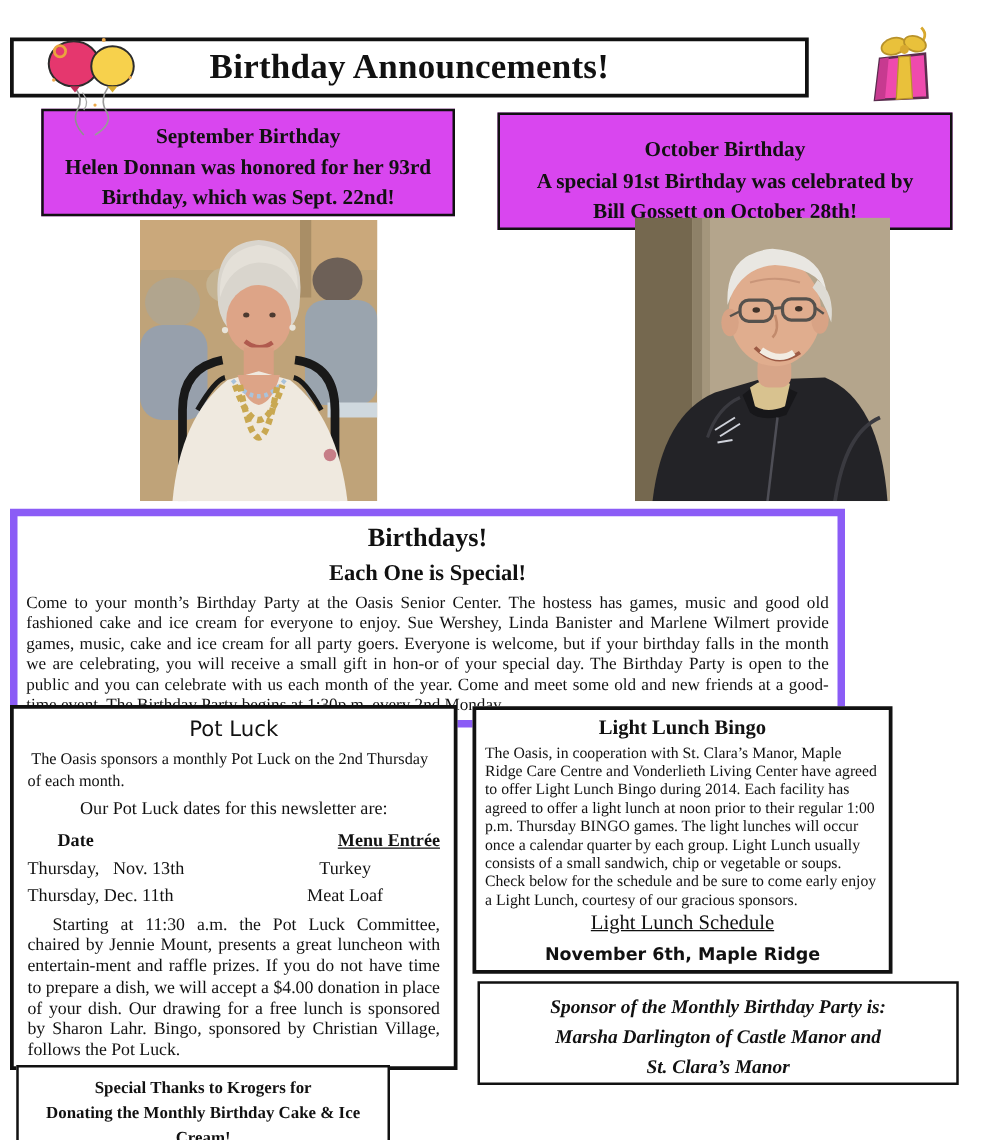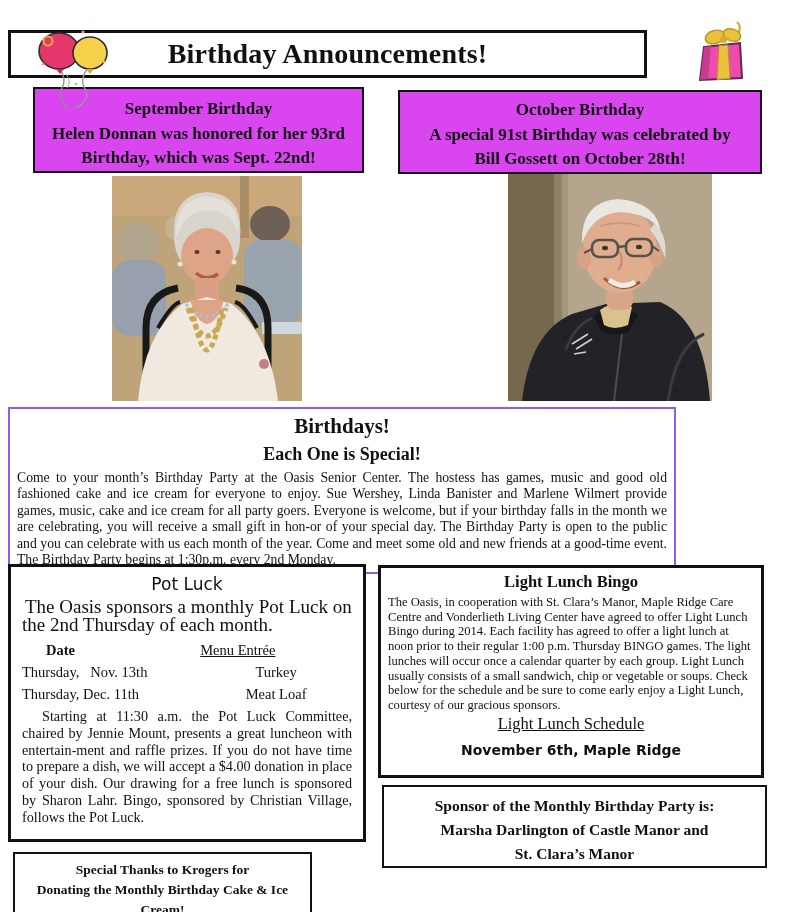--- a/index.html
+++ b/index.html
@@ -13,70 +13,70 @@
     border:3px solid #111; background:#fff; display:flex; align-items:center; justify-content:center; }
   .header-title { font-size:28px; font-weight:bold; letter-spacing:0.2px; }
   .balloons { position:absolute; left:36px; top:28px; width:74px; height:82px; z-index:3; }
   .gift { position:absolute; left:690px; top:21px; width:62px; height:62px; z-index:3; }
 
   
   .ann-box { position:absolute; border:2px solid #111; background:#d946ef; text-align:center;
     font-weight:bold; font-size:17px; }
   .ann-box .ln { line-height:24.5px; }
   .sep-box { left:33px; top:87px; width:331px; min-height:84px; padding-top:8px; }
-  .oct-box { left:398px; top:90px; width:364px; min-height:71px; padding-top:6px; }
+  .oct-box { left:398px; top:90px; width:364px; min-height:71px; padding-top:16px; }
 
   
   .photo { position:absolute; overflow:hidden; }
   .photo-left  { left:112px; top:176px; width:190px; height:225px; }
   .photo-right { left:508px; top:174px; width:204px; height:227px; }
   .photo svg { display:block; width:100%; height:100%; }
 
   
   .birthdays-box { position:absolute; left:8px; top:407px; width:668px; min-height:148px;
-    border:2px solid #8b5cf6; background:#fff; padding:3px 7px 4px 7px; }
+    border:6px solid #8b5cf6; background:#fff; padding:3px 7px 4px 7px; }
   .birthdays-title { text-align:center; font-weight:bold; font-size:21px; line-height:25px; margin-top:2px; }
   .birthdays-sub { text-align:center; font-weight:bold; font-size:18px; line-height:22px; margin-top:4px; }
   .birthdays-body { font-size:13.7px; line-height:16.4px; text-align:justify; margin-top:5px; }
 
   
   .potluck-box { position:absolute; left:8px; top:564px; width:358px; min-height:278px;
     border:3px solid #111; background:#fff; padding:4px 11px 4px 11px; }
   .potluck-title { text-align:center; font-weight:normal; font-size:17px; line-height:22px;
     font-family:"DejaVu Sans", sans-serif; margin-top:2px; }
-  .potluck-intro { font-size:19px; line-height:17.5px; margin-top:3px; text-indent:3px; }
+  .potluck-intro { font-size:13px; line-height:17.5px; margin-top:3px; text-indent:3px; }
   .potluck-datesline { font-size:14.5px; line-height:17.5px; margin-top:6px; text-align:center; }
   .pl-table { margin-top:6px; font-size:14.5px; }
   .pl-row { display:grid; grid-template-columns:54% 46%; height:22px; align-items:center; }
   .pl-h-date { font-weight:bold; padding-left:24px; }
-  .pl-h-menu { font-weight:normal; text-decoration:underline; text-align:left; }
+  .pl-h-menu { font-weight:bold; text-decoration:underline; text-align:right; }
   .pl-c-date { white-space:pre; }
   .pl-c-menu { text-align:center; }
   .potluck-body { font-size:14.2px; line-height:16.8px; text-align:justify; margin-top:3px; text-indent:20px; }
 
   
   .krogers-box { position:absolute; left:13px; top:852px; width:299px; min-height:49px;
     border:2px solid #111; background:#fff; text-align:center; font-weight:bold;
     font-size:13.5px; padding-top:6px; }
   .krogers-box .ln { line-height:20px; }
 
   
-  .lightlunch-box { position:absolute; left:378px; top:565px; width:386px; min-height:213px;
+  .lightlunch-box { position:absolute; left:378px; top:565px; width:336px; min-height:213px;
     border:3px solid #111; background:#fff; padding:3px 7px 3px 7px; }
   .ll-title { text-align:center; font-weight:bold; font-size:16.5px; line-height:21px; }
   .ll-body { font-size:12.6px; line-height:14.7px; margin-top:3px; }
   .ll-sched-title { text-align:center; font-weight:normal; font-size:16.5px; line-height:20px;
     text-decoration:underline; margin-top:1px; }
   .ll-sched-entry { text-align:center; font-weight:bold; font-size:14px; line-height:18px;
     font-family:"DejaVu Sans", sans-serif; margin-top:7px; }
 
   
   .sponsor-box { position:absolute; left:382px; top:785px; width:385px; min-height:72px;
     border:2px solid #111; background:#fff; text-align:center; font-weight:bold;
-    font-size:15.5px; padding-top:7px; }
+    font-size:15.5px; padding-top:7px;font-style:italic; }
   .sponsor-box .ln { line-height:24px; }
 </style>
 </head>
 <body>
 
 <div class="page">
 
   <div class="header-bar">
     <div class="header-title">Birthday Announcements!</div>
   </div>
@@ -194,20 +194,21 @@
 
   <div class="birthdays-box">
     <div class="birthdays-title">Birthdays!</div>
     <div class="birthdays-sub">Each One is Special!</div>
     <div class="birthdays-body">Come to your month’s Birthday Party at the Oasis Senior Center.  The hostess has games, music and good old fashioned cake and ice cream for everyone to enjoy.  Sue Wershey, Linda Banister and Marlene Wilmert provide games, music, cake and ice cream for all party goers.  Everyone is welcome, but if your birthday falls in the month we are celebrating, you will receive a small gift in hon-or of your special day.  The Birthday Party is open to the public and you can celebrate with us each month of the year.  Come and meet some old and new friends at a good-time event.  The Birthday Party begins at 1:30p.m. every 2nd Monday.</div>
   </div>
 
   <div class="potluck-box">
     <div class="potluck-title">Pot Luck</div>
     <div class="potluck-intro">The Oasis sponsors a monthly Pot Luck on the 2nd Thursday of each month.</div>
+    <div class="potluck-datesline">Our Pot Luck dates for this newsletter are:</div>
     <div class="pl-table">
       <div class="pl-row">
         <div class="pl-h-date">Date</div>
         <div class="pl-h-menu">Menu Entrée</div>
       </div>
       <div class="pl-row">
         <div class="pl-c-date">Thursday,   Nov. 13th</div>
         <div class="pl-c-menu">Turkey</div>
       </div>
       <div class="pl-row">

